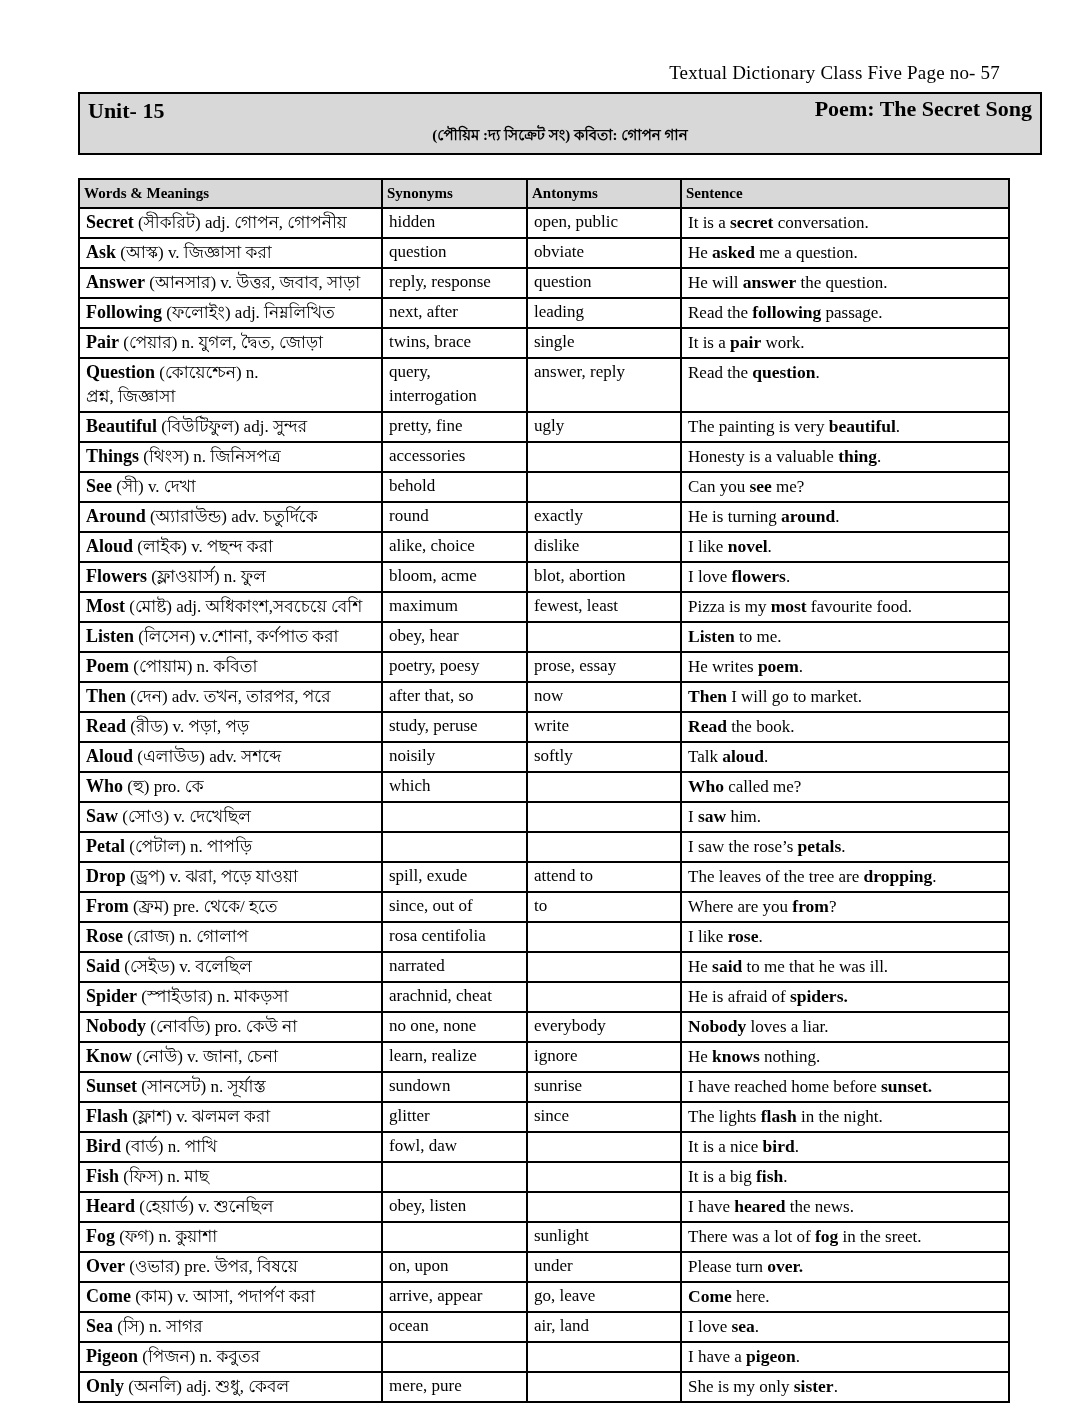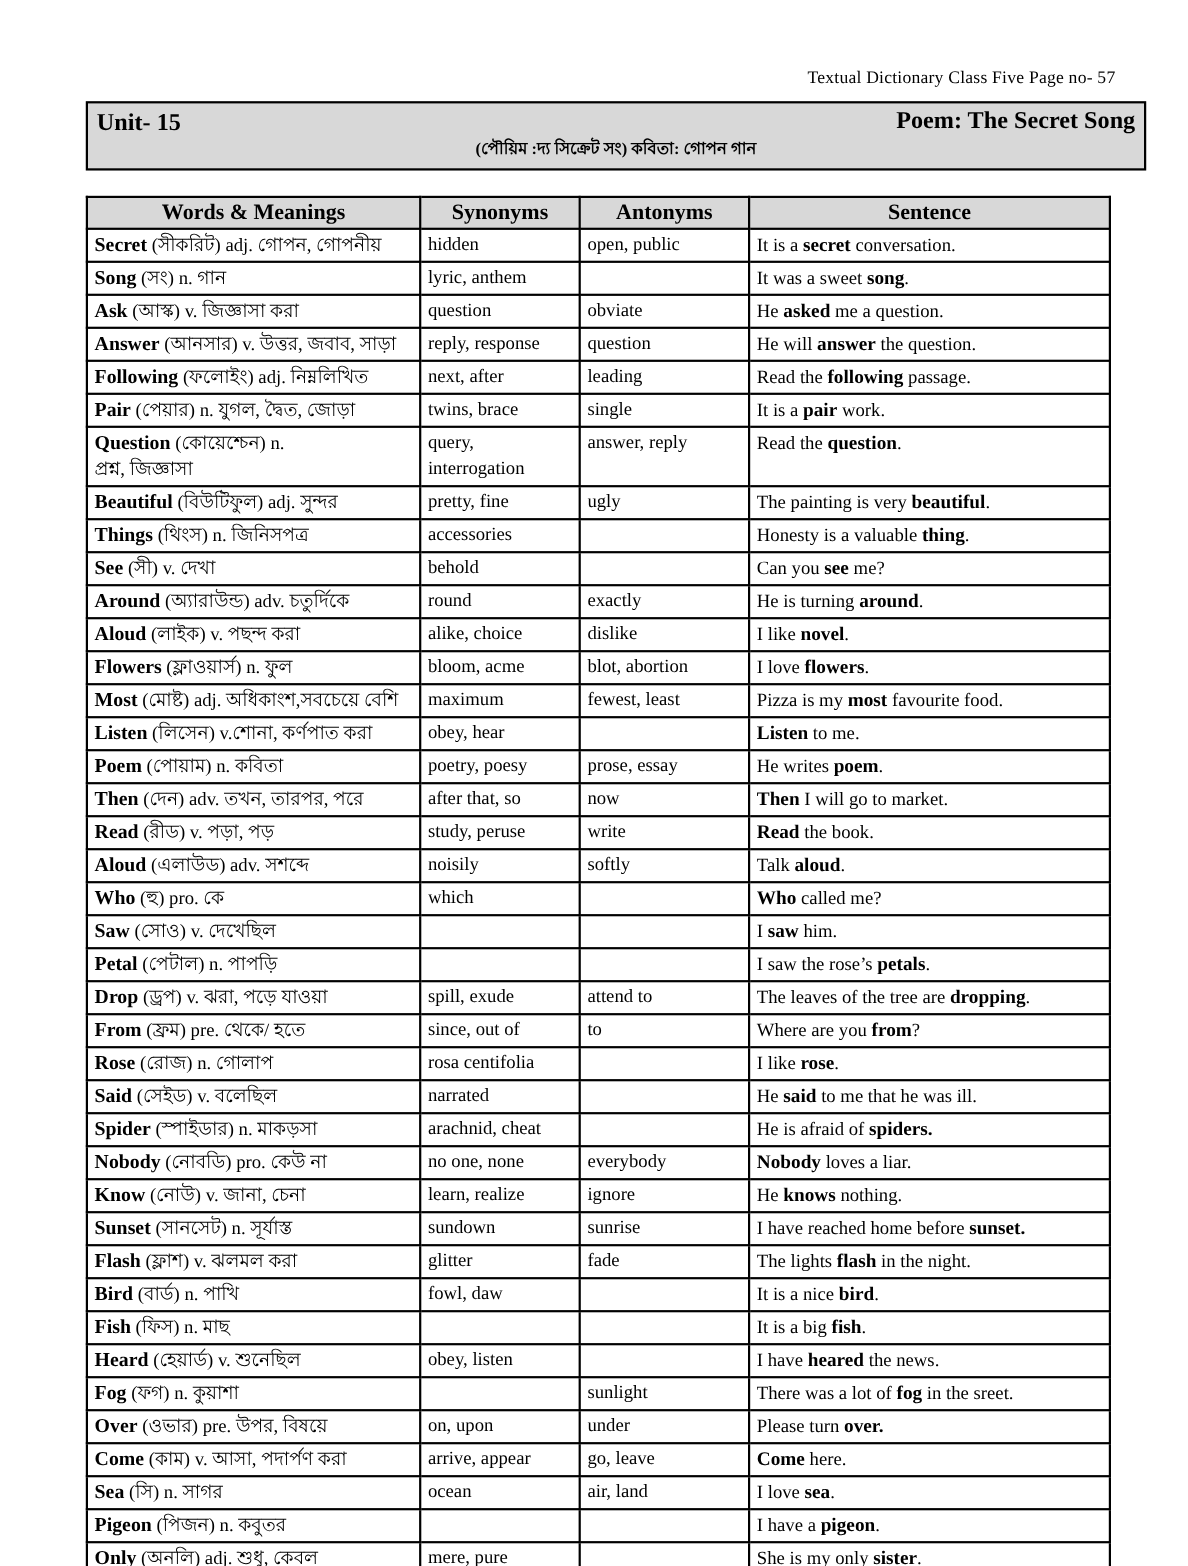--- a/index.html
+++ b/index.html
@@ -5,22 +5,22 @@
   :root { --band-bg:#d8d8d8; --line:#000; }
   * { margin:0; padding:0; box-sizing:border-box; }
   html,body { width:1080px; background:#ffffff; }
   body {
     height:1424px;
     font-family:"Liberation Serif","DejaVu Serif",serif;
     color:#000;
     position:relative;
   }
   .page-header {
-    position:absolute; top:62px; right:66px;
-    font-size:16px; letter-spacing:0.2px;
+    position:absolute; top:62px; right:80px;
+    font-size:19px; letter-spacing:0.2px;
   }
   .unit-box {
     position:absolute; top:92px; left:78px; width:964px;
     background:var(--band-bg);
     border:2px solid var(--line);
     padding:2px 8px 5px 8px;
   }
   .unit-label {
     position:absolute; left:8px; top:4px;
     font-weight:bold; font-size:22px;
@@ -36,23 +36,23 @@
   table.dict th, table.dict td {
     border:2px solid var(--line);
     font-size:17px;
     vertical-align:top;
     padding:1px 6px 2px 6px;
     line-height:24px;
     overflow:hidden;
   }
   table.dict th {
     background:var(--band-bg);
-    font-size:20px;
+    font-size:15px;
     font-weight:bold;
-    text-align:center;
+    text-align:left;
     padding:2px 4px;
     line-height:23px;
   }
   col.c-word { width:303px; }
   col.c-syn  { width:145px; }
   col.c-ant  { width:154px; }
   col.c-sen  { width:328px; }
   td.word-cell b { font-size:18px; }
   td.word-cell span { white-space:pre-line; }
   td.sen-cell b { font-size:17.5px; }
@@ -84,26 +84,20 @@
     </tr>
   </thead>
   <tbody>
   <tr>
     <td class="word-cell"><b>Secret</b> <span>(সীকরিট) adj. গোপন, গোপনীয়</span></td>
     <td>hidden</td>
     <td>open, public</td>
     <td class="sen-cell">It is a <b>secret</b> conversation.</td>
   </tr>
 
-  <tr>
-    <td class="word-cell"><b>Song</b> <span>(সং) n. গান</span></td>
-    <td>lyric, anthem</td>
-    <td></td>
-    <td class="sen-cell">It was a sweet <b>song</b>.</td>
-  </tr>
 
   <tr>
     <td class="word-cell"><b>Ask</b> <span>(আস্ক) v. জিজ্ঞাসা করা</span></td>
     <td>question</td>
     <td>obviate</td>
     <td class="sen-cell">He <b>asked</b> me a question.</td>
   </tr>
 
   <tr>
     <td class="word-cell"><b>Answer</b> <span>(আনসার) v. উত্তর, জবাব, সাড়া</span></td>
@@ -291,21 +285,21 @@
   <tr>
     <td class="word-cell"><b>Sunset</b> <span>(সানসেট) n. সূর্যাস্ত</span></td>
     <td>sundown</td>
     <td>sunrise</td>
     <td class="sen-cell">I have reached home before <b>sunset.</b></td>
   </tr>
 
   <tr>
     <td class="word-cell"><b>Flash</b> <span>(ফ্লাশ) v. ঝলমল করা</span></td>
     <td>glitter</td>
-    <td>fade</td>
+    <td>since</td>
     <td class="sen-cell">The lights <b>flash</b> in the night.</td>
   </tr>
 
   <tr>
     <td class="word-cell"><b>Bird</b> <span>(বার্ড) n. পাখি</span></td>
     <td>fowl, daw</td>
     <td></td>
     <td class="sen-cell">It is a nice <b>bird</b>.</td>
   </tr>
 

